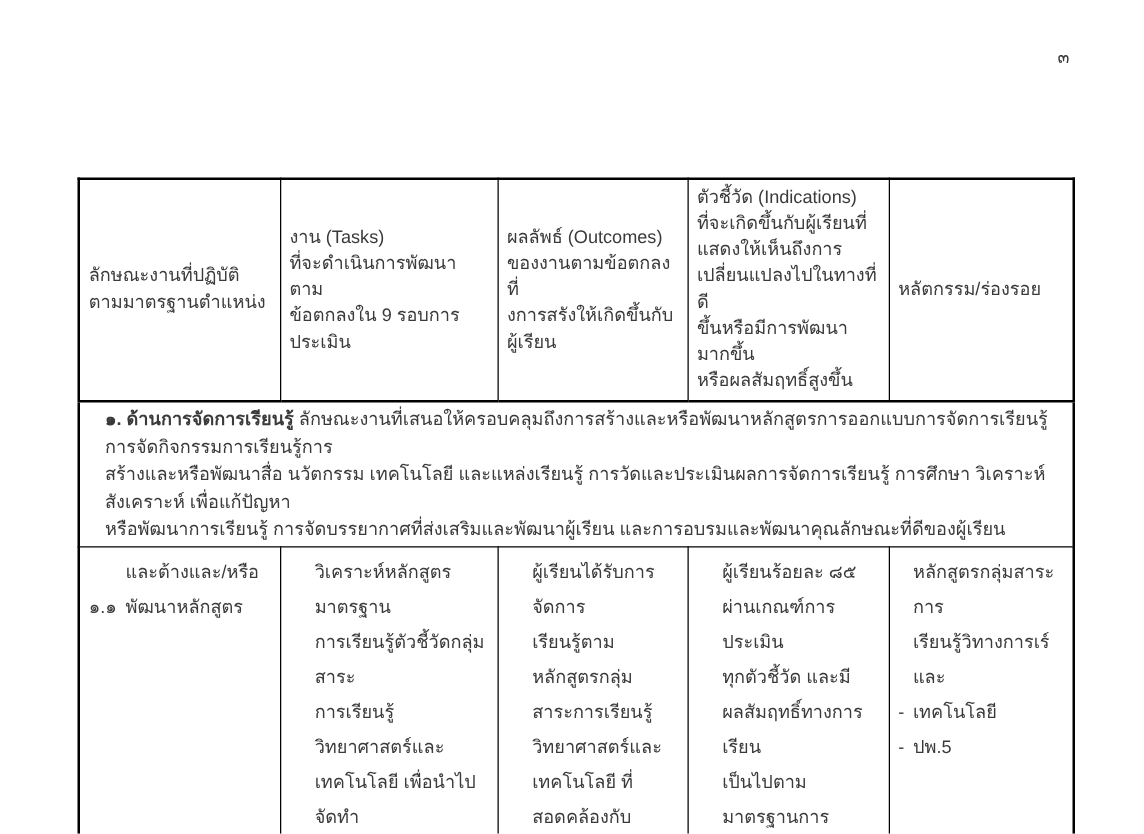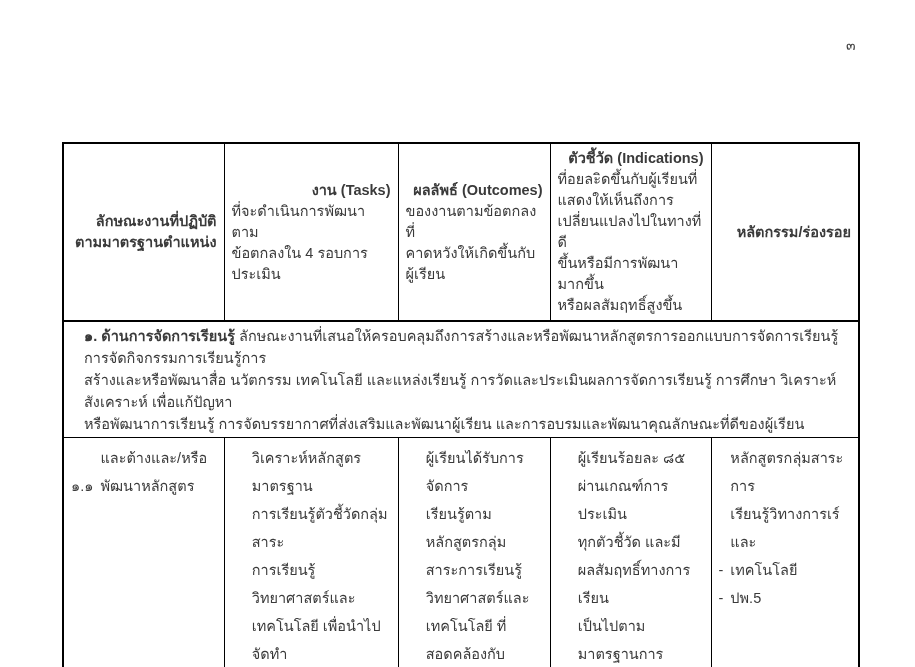--- a/index.html
+++ b/index.html
@@ -50,22 +50,22 @@
   }
   tr.header-row td {
     height: 123px;
     vertical-align: middle;
     padding: 4px 7px;
     font-size: 14.5px;
     line-height: 21px;
     border-bottom-width: 2px;
   }
   .htitle {
-    font-weight: 700;
-    text-align: right;
+    font-weight: 400;
+    text-align: left;
     white-space: pre-line;
   }
   .hsub {
     text-align: left;
     white-space: pre-line;
   }
   tr.section-row td {
     height: 62px;
     vertical-align: top;
     padding: 3px 8px 2px 20px;
@@ -110,30 +110,30 @@
 
     <tbody>
         <tr class="header-row">
       <td>
         <div class="htitle">ลักษณะงานที่ปฏิบัติ
 ตามมาตรฐานตำแหน่ง</div>
       </td>
       <td>
         <div class="htitle">งาน (Tasks)</div>
         <div class="hsub">ที่จะดำเนินการพัฒนาตาม
-ข้อตกลงใน 4 รอบการประเมิน</div>
+ข้อตกลงใน 9 รอบการประเมิน</div>
       </td>
       <td>
         <div class="htitle">ผลลัพธ์ (Outcomes)</div>
         <div class="hsub">ของงานตามข้อตกลงที่
-คาดหวังให้เกิดขึ้นกับผู้เรียน</div>
+งการสรังให้เกิดขึ้นกับผู้เรียน</div>
       </td>
       <td>
         <div class="htitle">ตัวชี้วัด (Indications)</div>
-        <div class="hsub">ที่อยละิดขึ้นกับผู้เรียนที่
+        <div class="hsub">ที่จะเกิดขึ้นกับผู้เรียนที่
 แสดงให้เห็นถึงการ
 เปลี่ยนแปลงไปในทางที่ดี
 ขึ้นหรือมีการพัฒนามากขึ้น
 หรือผลสัมฤทธิ์สูงขึ้น</div>
       </td>
       <td>
         <div class="htitle">หลัตกรรม/ร่องรอย</div>
       </td>
     </tr>
 

